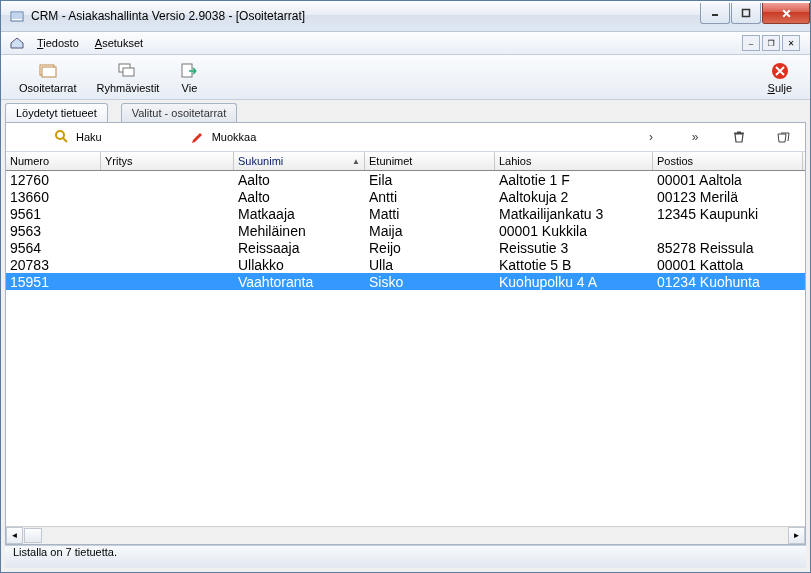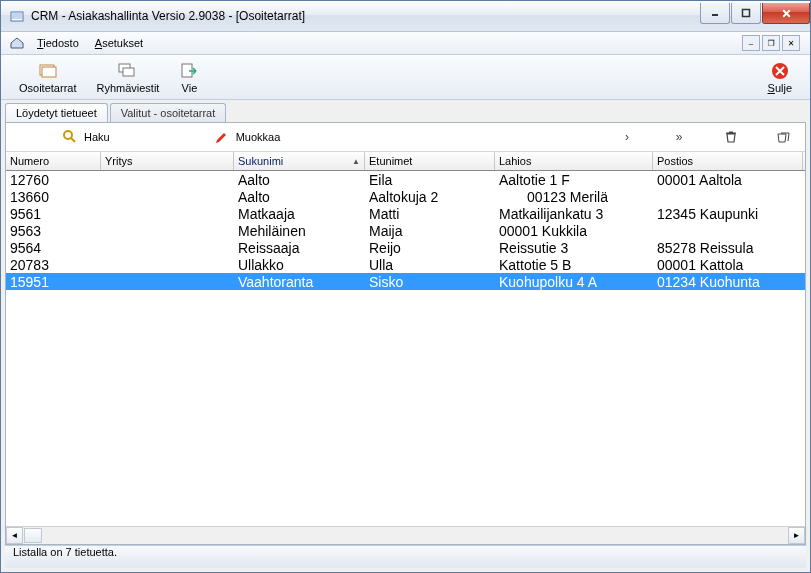--- a/index.html
+++ b/index.html
@@ -15,24 +15,24 @@
 .mitem{padding:2px 8px;cursor:default}
 .mitem u{text-decoration:underline}
 .mdi-btns{margin-left:auto;display:flex;gap:2px;padding-right:2px}
 .mdi-btn{width:16px;height:14px;border:1px solid #9db0c8;background:#eef2f8;display:flex;align-items:center;justify-content:center;font-size:8px}
 .toolbar1{height:44px;background:linear-gradient(to bottom,#fafcfe,#e7edf5);display:flex;align-items:center;padding:0 8px;border-bottom:1px solid #c4cedb}
 .tbtn{display:flex;flex-direction:column;align-items:center;justify-content:center;padding:2px 10px;cursor:default}
 .tbtn .ic{width:20px;height:20px;margin-bottom:1px}
 .tbtn .lbl{font-size:11px}
 .tspacer{flex:1}
 .tabs{height:22px;display:flex;align-items:flex-end;padding:0 4px;background:#f0f0f0}
-.tab{padding:3px 10px;border:1px solid #a7b4c4;background:linear-gradient(to bottom,#fdfdfe,#eef2f7);border-bottom:none;border-radius:3px 3px 0 0;margin-right:2px;font-size:11px}
+.tab{padding:3px 10px;border:1px solid #a7b4c4;background:linear-gradient(to bottom,#fdfdfe,#eef2f7);border-bottom:none;border-radius:3px 3px 0 0;margin-right:13px;font-size:11px}
 .tab.inactive{background:linear-gradient(to bottom,#f2f4f8,#e2e7ef);color:#333}
 .panel{flex:1;background:#fff;margin:0 4px 0 4px;border:1px solid #a7b4c4;display:flex;flex-direction:column;min-height:0}
-.toolbar2{height:28px;border-bottom:1px solid #d0d7e1;display:flex;align-items:center;padding:0 12px;gap:32px}
+.toolbar2{height:28px;border-bottom:1px solid #d0d7e1;display:flex;align-items:center;padding:0 12px;gap:24px}
 .tb2btn{display:flex;align-items:center;gap:6px;cursor:default}
 .tb2btn .ic{width:16px;height:16px}
 .tb2spacer{flex:1}
 .navbtn{width:20px;height:20px;display:flex;align-items:center;justify-content:center;font-size:12px;color:#444}
 .grid-header{display:flex;height:18px;border-bottom:1px solid #888;background:linear-gradient(to bottom,#fefefe,#ededed)}
 .gh{border-right:1px solid #c8c8c8;padding:2px 4px;display:flex;align-items:center;font-size:11px;box-sizing:border-box;overflow:hidden;white-space:nowrap}
 .gh.sorted{color:#0a246a}
 .gh .sort{margin-left:auto;font-size:8px;color:#555}
 .grid-body{flex:1;overflow:auto;background:#fff}
 .row{display:flex;height:17px;font-size:14px}
@@ -170,20 +170,21 @@
           <div class="cell c1"></div>
           <div class="cell c2">Aalto</div>
           <div class="cell c3">Eila</div>
           <div class="cell c4">Aaltotie 1 F</div>
           <div class="cell c5">00001 Aaltola</div>
         </div>
         <div class="row">
           <div class="cell c0">13660</div>
           <div class="cell c1"></div>
           <div class="cell c2">Aalto</div>
+          <div class="cell c3">Antti</div>
           <div class="cell c4">Aaltokuja 2</div>
           <div class="cell c5">00123 Merilä</div>
         </div>
         <div class="row">
           <div class="cell c0">9561</div>
           <div class="cell c1"></div>
           <div class="cell c2">Matkaaja</div>
           <div class="cell c3">Matti</div>
           <div class="cell c4">Matkailijankatu 3</div>
           <div class="cell c5">12345 Kaupunki</div>

